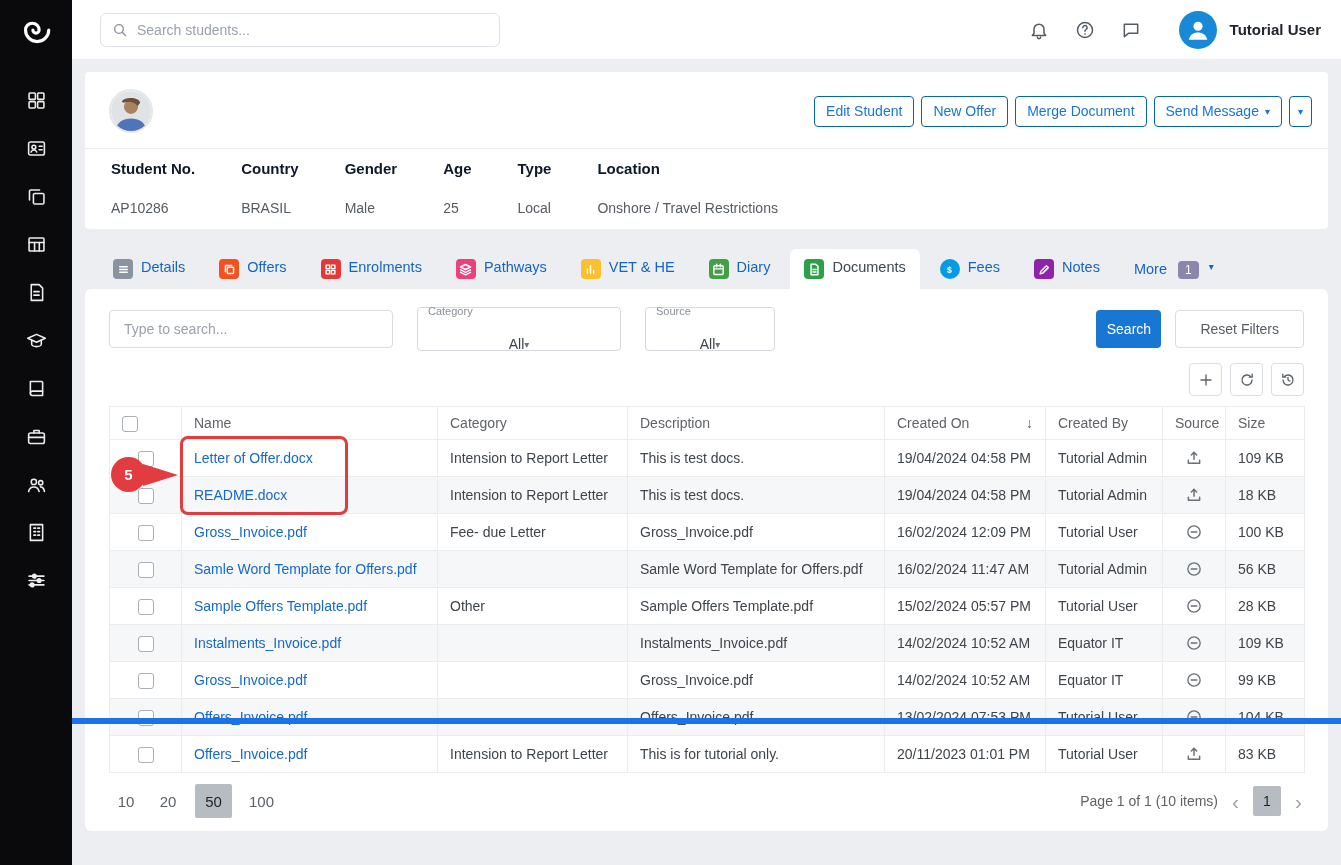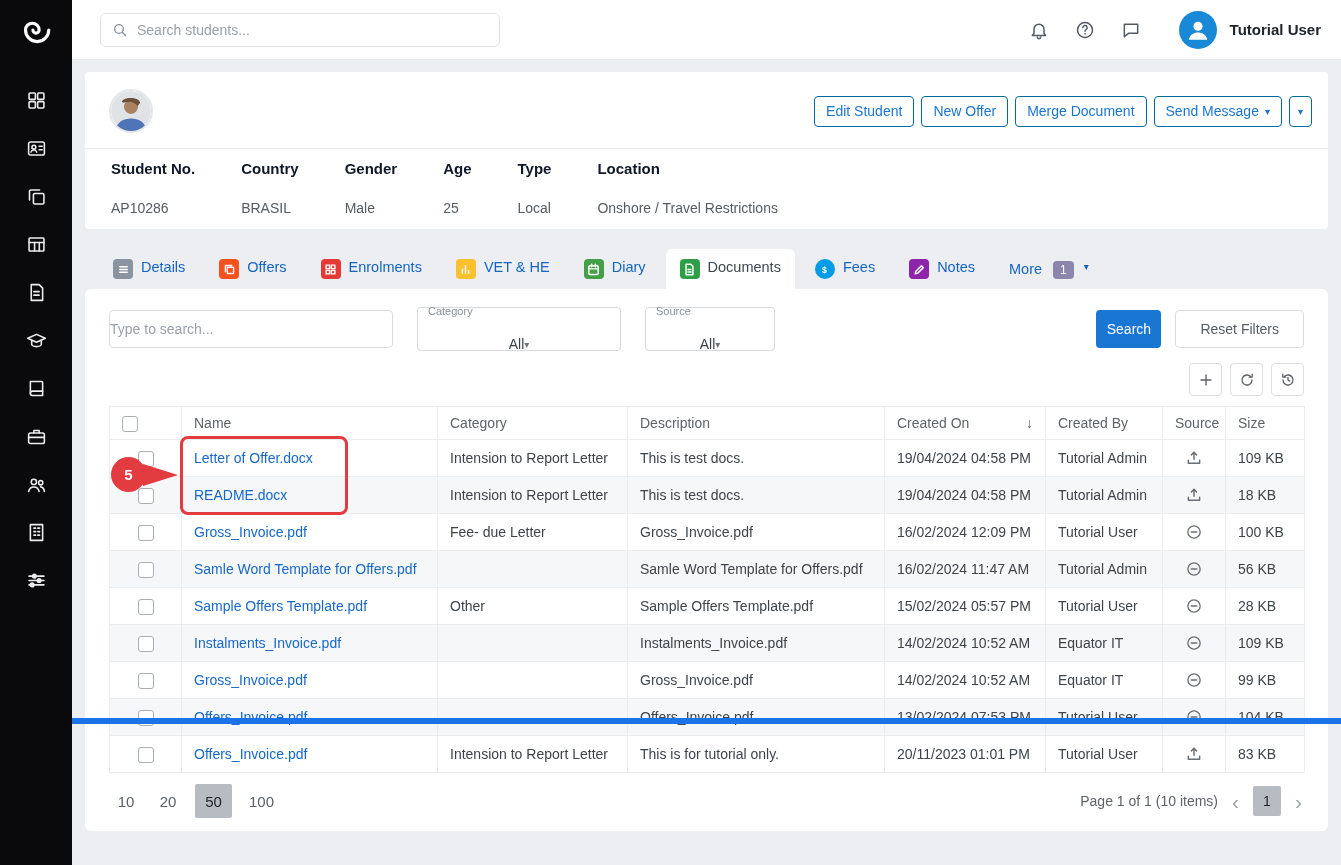--- a/index.html
+++ b/index.html
@@ -50,21 +50,21 @@
   .tab{display:flex;align-items:flex-start;gap:8px;padding:10px 14px;font-size:14.5px;color:#1565c0;cursor:pointer;border-radius:6px 6px 0 0;white-space:nowrap}
   .tab.active{background:#fff;color:#3d4750}
   .tab-ico{width:20px;height:20px;border-radius:4px;flex:none;display:flex;align-items:center;justify-content:center}
   .tab-ico svg{width:15px;height:15px;display:block}
   .badge{background:#8c86ac;color:#fff;font-size:12px;border-radius:4px;padding:2px 7px;margin-left:3px}
   .tab .caret{font-size:10px;color:#1565c0;margin-left:2px}
 
   
   .panel{position:relative;background:#fff;border-radius:6px;padding:18px 24px 12px}
   .filter-row{display:flex;align-items:center;gap:24px}
-  .ti-search{width:284px;height:38px;border:1px solid #d9dce0;border-radius:4px;padding:0 0;font:14px "Liberation Sans",sans-serif;color:#4b5158;outline:none}
+  .ti-search{width:284px;height:38px;border:1px solid #d9dce0;border-radius:4px;padding:0 14px;font:14px "Liberation Sans",sans-serif;color:#4b5158;outline:none}
   .ti-search::placeholder{color:#9aa1aa}
   .ddl{height:44px;border:1px solid #d5d8dc;border-radius:4px;padding:5px 10px 6px;display:flex;flex-direction:column;justify-content:center;cursor:pointer;background:#fff}
   .ddl-label{font-size:11px;color:#8a9097;line-height:13px}
   .ddl-value{font-size:14px;color:#3c4247;display:flex;align-items:center;justify-content:center;margin-top:18px}
   .ddl-caret{color:#6f757c;font-size:10px}
   .cat{width:204px}
   .src{width:130px}
   .filter-actions{margin-left:auto;display:flex;gap:14px}
   .btn-primary{width:65px;height:38px;background:#1976d2;color:#fff;border:0;border-radius:4px;font:14px "Liberation Sans",sans-serif;cursor:pointer}
   .btn-plain{height:38px;padding:0 24px;background:#fff;border:1px solid #d9dce0;color:#565c63;border-radius:4px;font:14px "Liberation Sans",sans-serif;cursor:pointer;white-space:nowrap}
@@ -336,20 +336,30 @@
             <svg viewBox="0 0 24 24" fill="none" stroke="#fff" stroke-width="2.3" stroke-linecap="round" stroke-linejoin="round">
               <rect x="5" y="5" width="5.6" height="5.6"></rect>
               <rect x="13.4" y="5" width="5.6" height="5.6"></rect>
               <rect x="5" y="13.4" width="5.6" height="5.6"></rect>
               <rect x="13.4" y="13.4" width="5.6" height="5.6"></rect>
             </svg>
           </span>
           <span class="tab-label">Enrolments</span>
         </div>
         <div class="tab">
+          <span class="tab-ico" style="background: rgb(236, 64, 122);">
+            <svg viewBox="0 0 24 24" fill="none" stroke="#fff" stroke-width="2.3" stroke-linecap="round" stroke-linejoin="round">
+              <path d="M12 4l8 4-8 4-8-4z"></path>
+              <path d="M4 12.5l8 4 8-4"></path>
+              <path d="M4 16.5l8 4 8-4"></path>
+            </svg>
+          </span>
+          <span class="tab-label">Pathways</span>
+        </div>
+        <div class="tab">
           <span class="tab-ico" style="background: rgb(251, 192, 45);">
             <svg viewBox="0 0 24 24" fill="none" stroke="#fff" stroke-width="2.3" stroke-linecap="round" stroke-linejoin="round">
               <line x1="7" y1="18" x2="7" y2="11.5"></line>
               <line x1="12" y1="18" x2="12" y2="6"></line>
               <line x1="17" y1="18" x2="17" y2="13.5"></line>
             </svg>
           </span>
           <span class="tab-label">VET &amp; HE</span>
         </div>
         <div class="tab">

